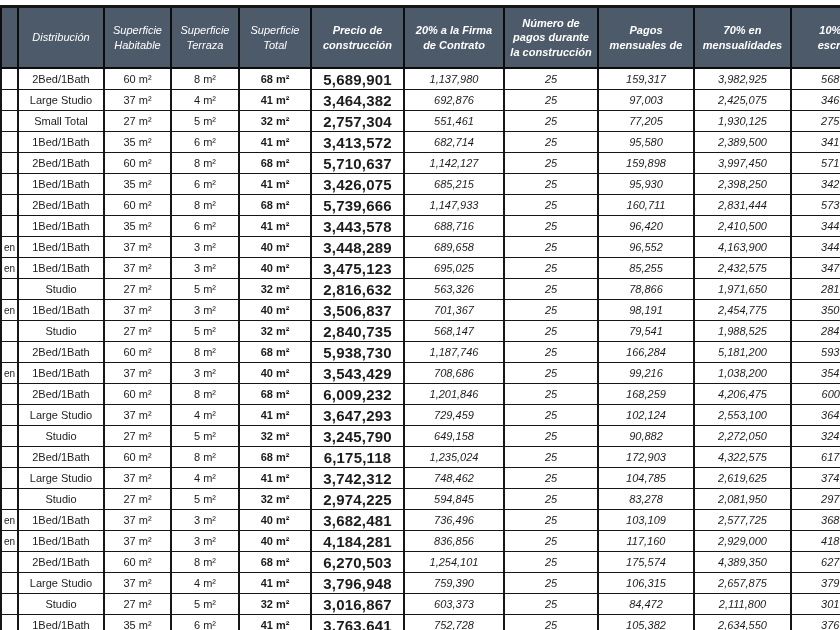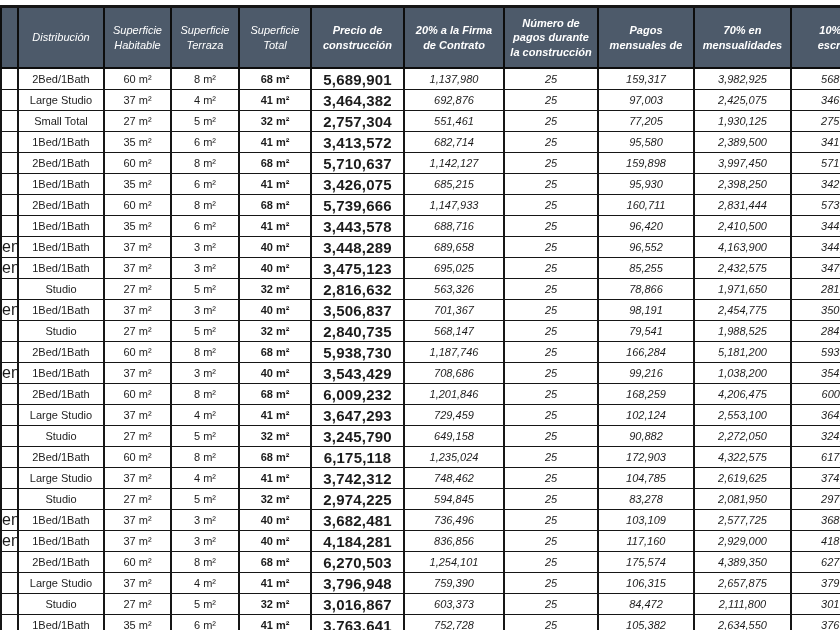--- a/index.html
+++ b/index.html
@@ -17,21 +17,21 @@
     background:#4d5a6a; color:#ffffff; font-style:italic; font-weight:bold;
     font-size:11px; line-height:1.3; height:57px; vertical-align:middle;
     text-align:center; border:2px solid #0d0d0d; padding:1px 3px; overflow:hidden;
   }
   th.h-light { font-weight:normal; }
   td {
     background:#ffffff; font-size:11px; height:20px; text-align:center;
     vertical-align:middle; padding:0 2px; overflow:hidden; white-space:nowrap;
     border:1.5px solid #161616; border-left-width:2px; border-right-width:2px;
   }
-  td.c0 { font-size:16px; padding:0; }
+  td.c0 { font-size:10px; padding:0; }
   td.c4, td.c5 { font-weight:bold; }
   td.c5 { font-size:15px; letter-spacing:0.2px; }
   td.c6, td.c7, td.c8, td.c9, td.c10 { font-style:italic; }
 </style>
 </head>
 <body>
 
 <div class="sheet">
   <table>
     <colgroup>

